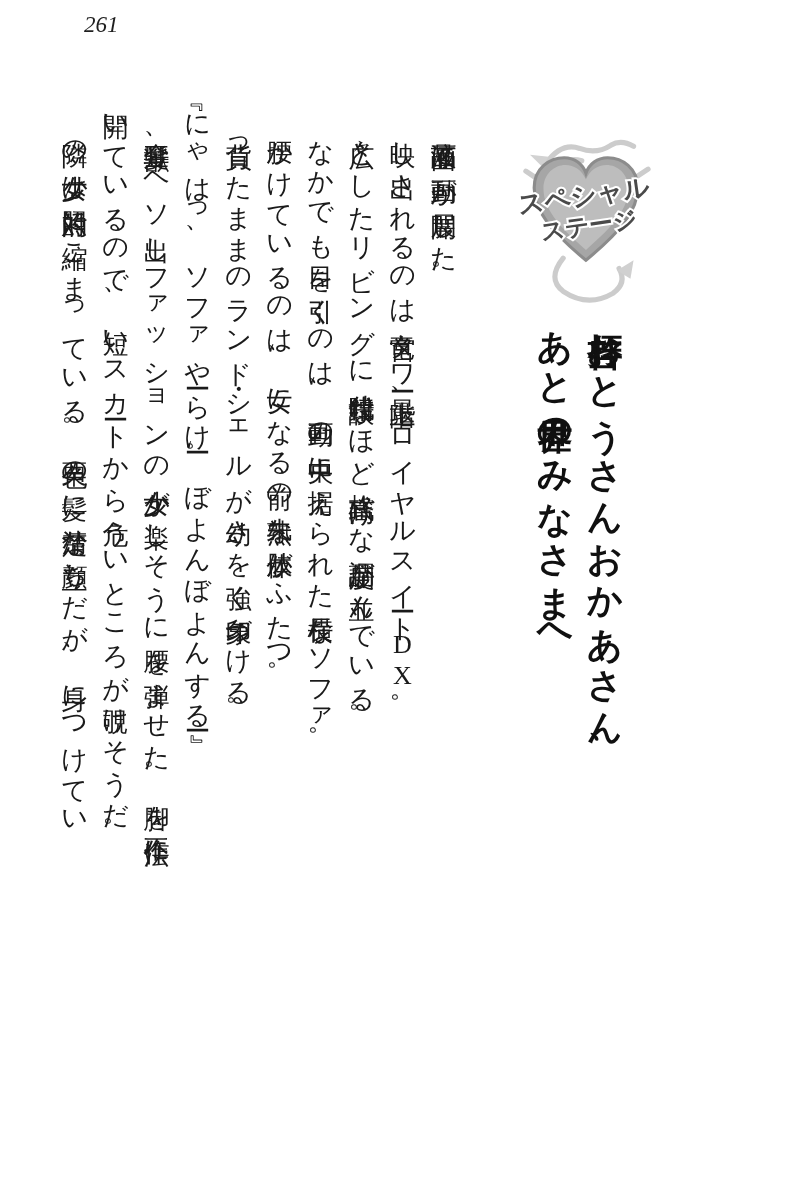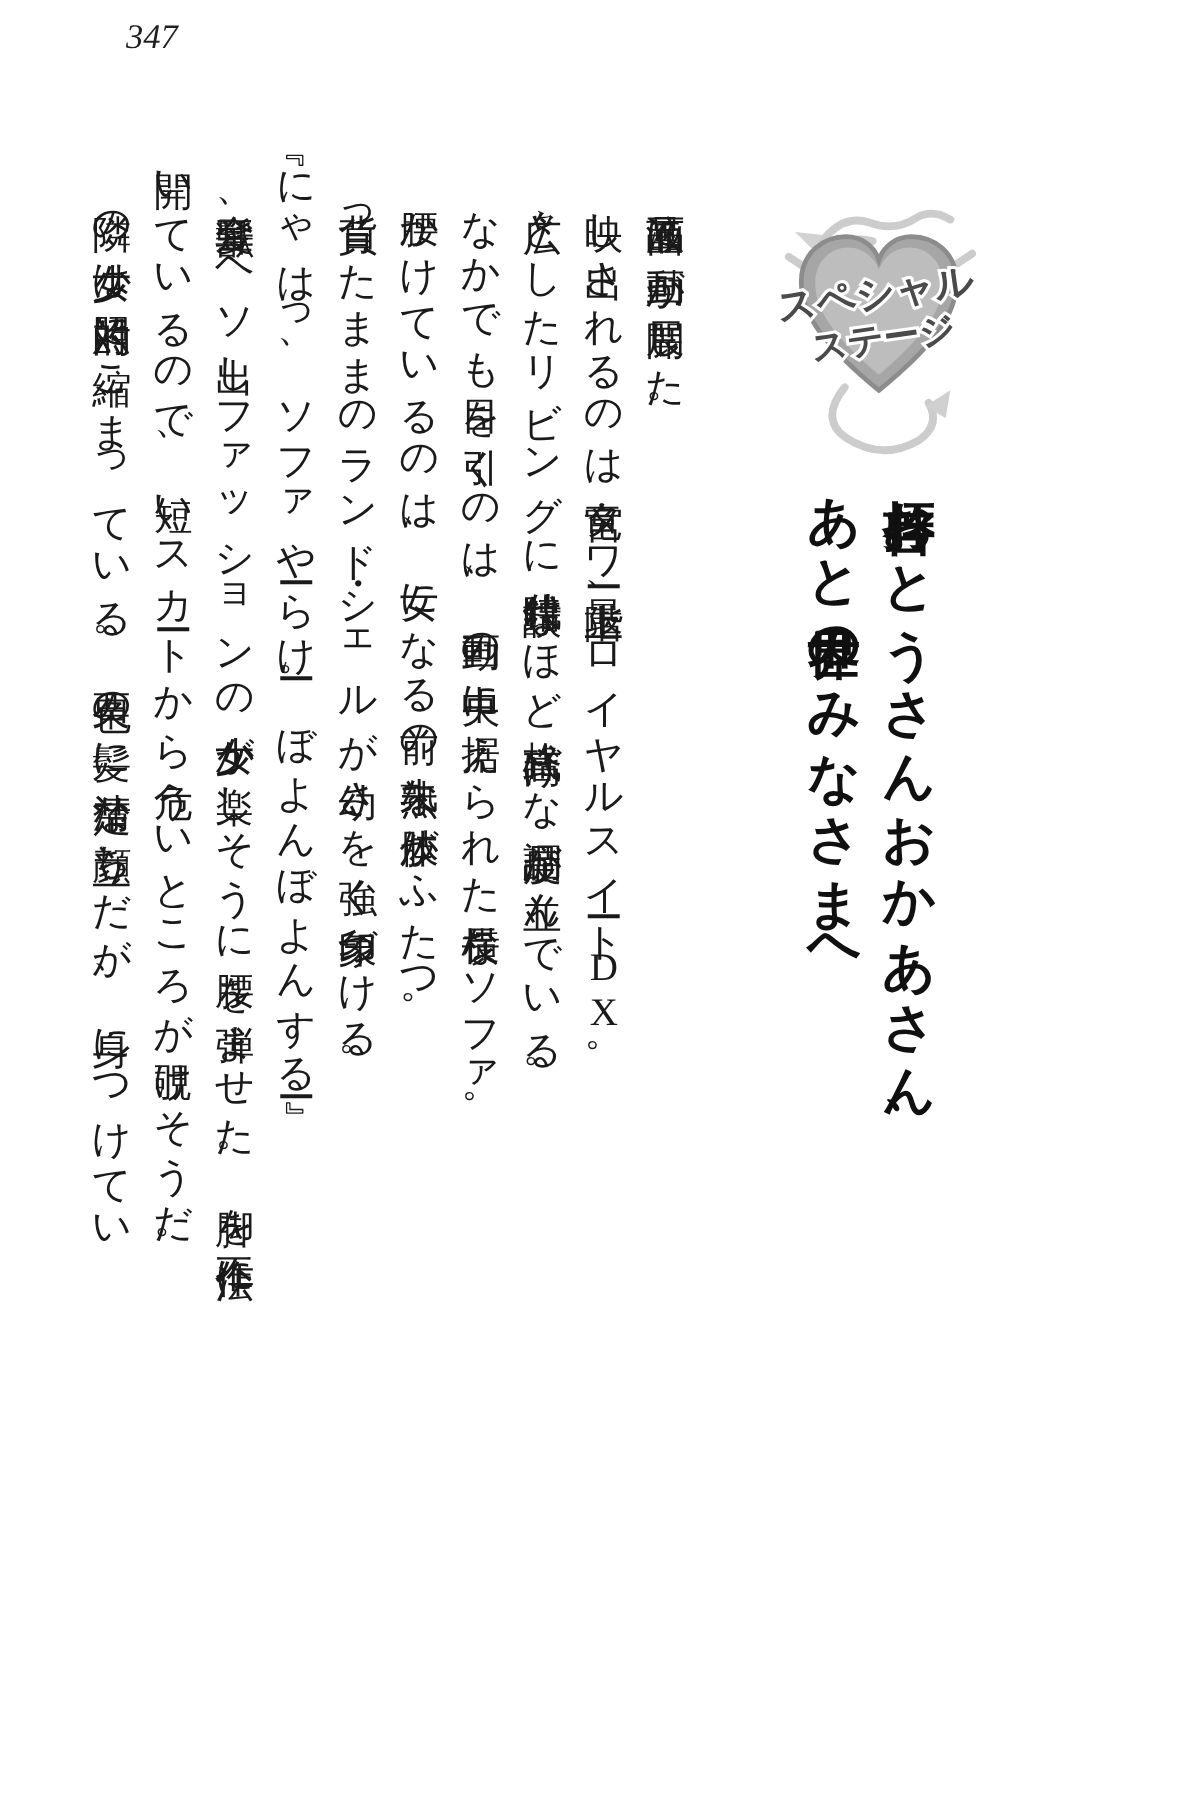--- a/index.html
+++ b/index.html
@@ -39,21 +39,21 @@
     letter-spacing:1.5px;
   }
   .tcol { line-height:41px; }
   .tcol.indent { padding-top:27px; }
 </style>
 </head>
 <body>
 
 <div class="page">
 
-  <div class="page-number">347</div>
+  <div class="page-number">261</div>
 
   <div class="badge">
     <svg viewBox="0 0 140 170">
 
       <g fill="none" stroke="#cccccc" stroke-width="5" stroke-linecap="round">
         <path d="M30,26 Q44,6 62,12 Q78,18 92,9 Q102,3 114,10"></path>
         <path d="M38,30 Q50,20 64,24"></path>
         <path d="M22,42 L10,34"></path>
         <path d="M116,40 L128,32"></path>
       </g>

